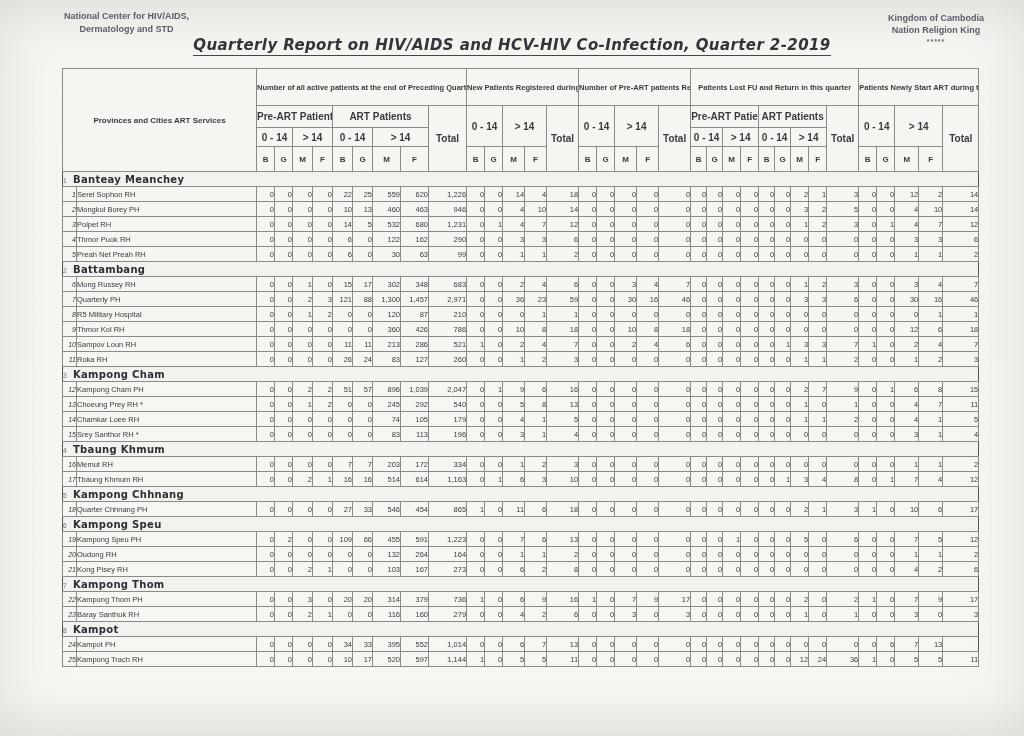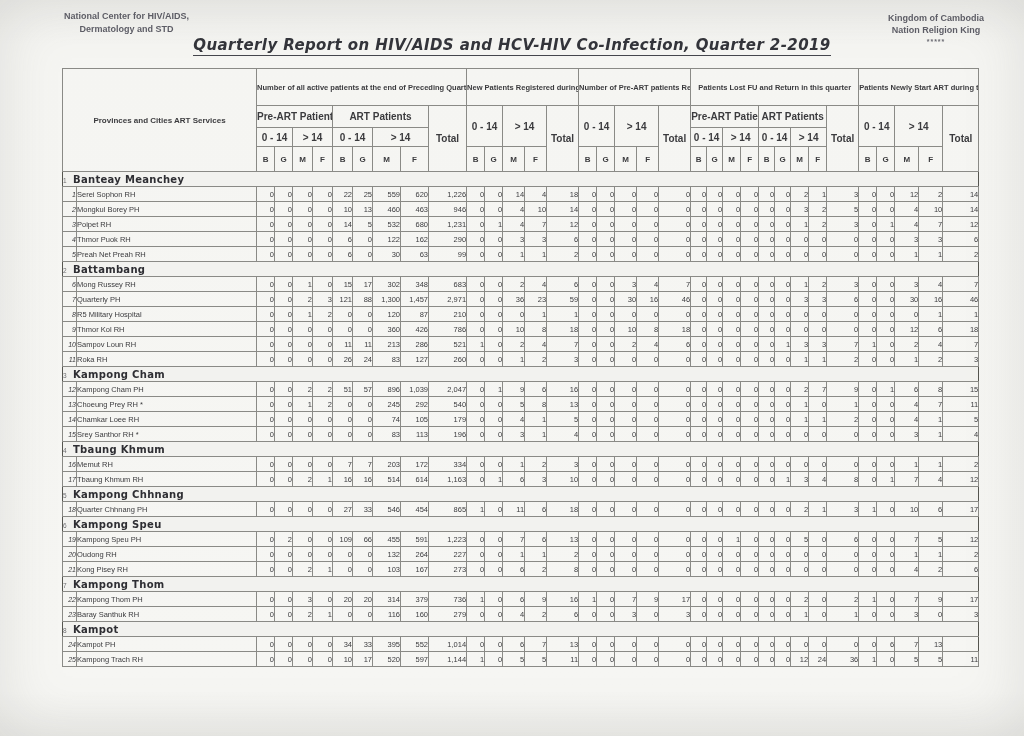--- a/index.html
+++ b/index.html
@@ -883,21 +883,21 @@
           <td class="num">20</td>
           <td class="fac">Oudong RH</td>
           <td class="val gs">0</td>
           <td class="val">0</td>
           <td class="val">0</td>
           <td class="val">0</td>
           <td class="val">0</td>
           <td class="val">0</td>
           <td class="val">132</td>
           <td class="val">264</td>
-          <td class="val">227</td>
+          <td class="val">164</td>
           <td class="val gs">0</td>
           <td class="val">0</td>
           <td class="val">1</td>
           <td class="val">1</td>
           <td class="val">2</td>
           <td class="val gs">0</td>
           <td class="val">0</td>
           <td class="val">0</td>
           <td class="val">0</td>
           <td class="val">0</td>

